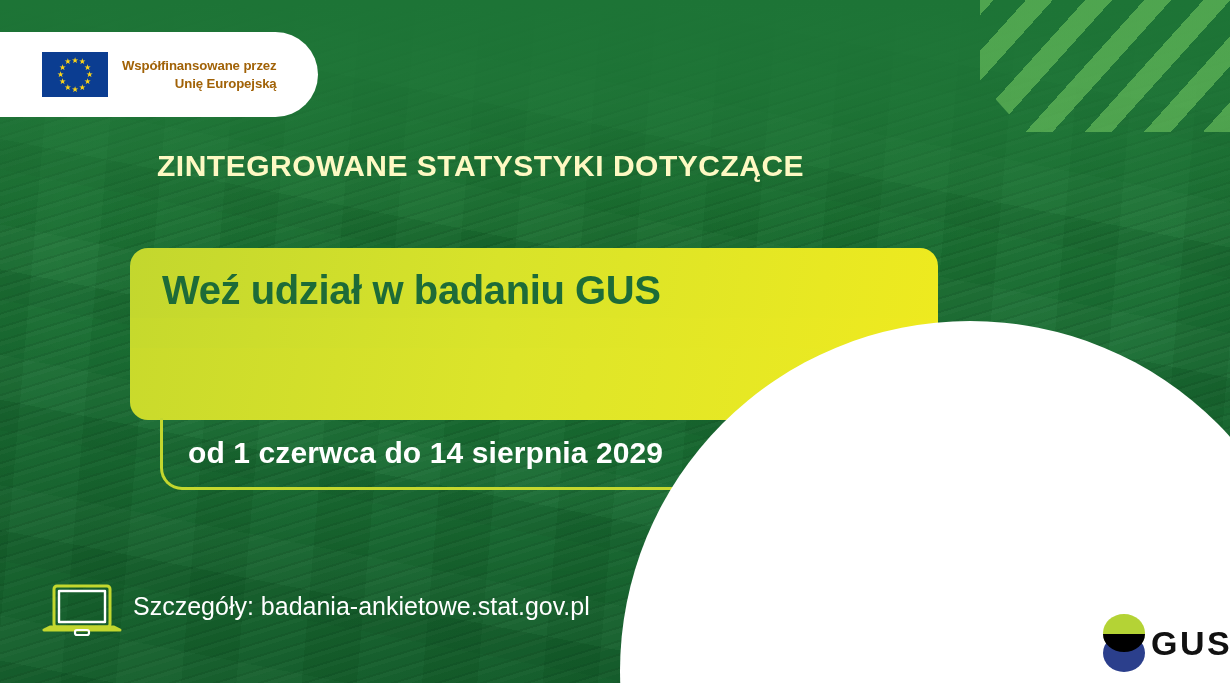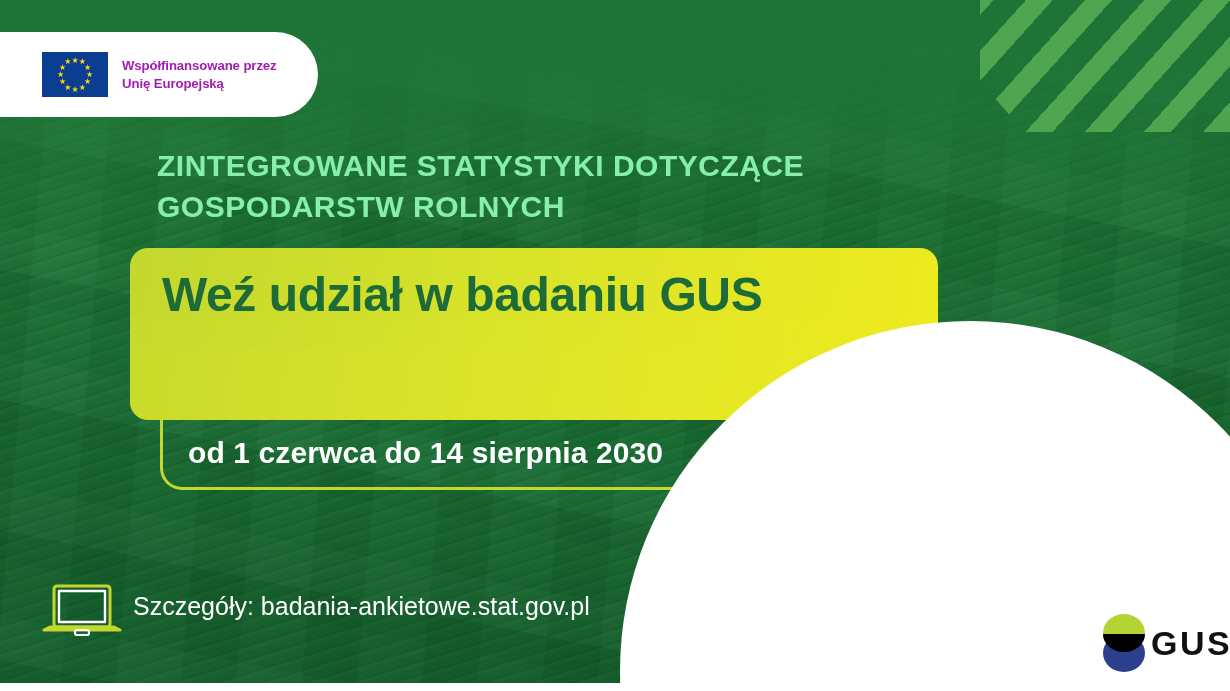--- a/index.html
+++ b/index.html
@@ -37,40 +37,40 @@
         rgba(120,205,100,0) 20px, rgba(120,205,100,0) 44px);
      clip-path:polygon(18% 100%, 0% 62%, 0% 0%, 100% 0%, 100% 100%); }
 
   
   .eu-badge { position:absolute; left:-40px; top:32px; width:358px; height:85px;
      background:#ffffff; border-radius:0 43px 43px 0; display:flex; align-items:center; }
   .eu-inner { display:flex; align-items:center; gap:14px; margin-left:82px; }
   .eu-flag { width:66px; height:45px; background:#0b3d91; position:relative; flex:none; }
   .eu-star { position:absolute; width:7px; height:7px; color:#ffd617; font-size:8px;
      line-height:7px; text-align:center; }
-  .eu-text { color:#a21caf; font-size:13.2px; font-weight:bold; line-height:1.33;
-     letter-spacing:-.1px; white-space:nowrap; }
+  .eu-text { color:#a16207; font-size:13.2px; font-weight:bold; line-height:1.33;
+     letter-spacing:-.1px; white-space:nowrap;text-align:right; }
 
   
   .kicker { position:absolute; left:157px; top:145px; width:800px;
-     color:#86efac; font-size:30px; font-weight:bold; line-height:1.38;
+     color:#fef9c3; font-size:30px; font-weight:bold; line-height:1.38;
      letter-spacing:.5px; text-transform:uppercase; }
 
   
   .yellow-wrap { position:absolute; left:130px; top:248px; width:852px; height:172px; }
   .y-top { position:absolute; left:0; top:0; width:808px; height:96px;
      background:linear-gradient(100deg,#c3d72e 0%, #d8e32a 45%, #eeea1f 100%);
      border-radius:18px 18px 0 0; }
   .y-bot { position:absolute; left:0; top:80px; width:852px; height:92px;
      background:linear-gradient(100deg,#c9da2c 0%, #dde52a 45%, #f0eb1e 100%);
      border-radius:0 18px 18px 18px; }
   .y-fix { position:absolute; left:0; top:70px; width:808px; height:30px;
      background:linear-gradient(100deg,#c6d92d 0%, #dae42a 45%, #efea1f 100%); }
   .headline { position:absolute; left:32px; top:16px; width:800px;
-     color:#1d6b38; font-size:48px; font-weight:bold; line-height:1.31;
+     color:#1d6b38; font-size:40px; font-weight:bold; line-height:1.31;
      letter-spacing:-.4px; white-space:nowrap; }
 
   
   .date-box { position:absolute; left:160px; top:418px; width:620px; height:72px;
      border:3px solid #c3d72e; border-top:none; border-radius:0 0 22px 22px;
      display:flex; align-items:center; }
   .date-text { color:#ffffff; font-size:30px; font-weight:bold; margin-left:25px;
      letter-spacing:.1px; white-space:nowrap; }
   .date-connector { position:absolute; left:762px; top:470px; width:20px; height:20px;
      background:#c3d72e; }
@@ -133,34 +133,33 @@
         </div>
       <div class="eu-text">
         <div>Współfinansowane przez</div>
         <div>Unię Europejską</div>
       </div>
     </div>
   </div>
 
   <div class="kicker">
     <div>ZINTEGROWANE STATYSTYKI DOTYCZĄCE</div>
-    <div>GOSPODARSTW ROLNYCH</div>
   </div>
 
   <div class="yellow-wrap">
     <div class="y-top"></div>
     <div class="y-bot"></div>
     <div class="y-fix"></div>
     <div class="headline">
       <div>Weź udział w badaniu GUS</div>
     </div>
   </div>
 
   <div class="date-box">
-    <div class="date-text">od 1 czerwca  do 14 sierpnia 2030</div>
+    <div class="date-text">od 1 czerwca  do 14 sierpnia 2029</div>
   </div>
   <div class="date-connector"></div>
   <div class="date-line"></div>
 
   <div style="position:absolute;left:800px;top:412px;">
     <svg width="160" height="100" viewBox="0 0 160 100" fill="none" stroke="#c3d72e" stroke-width="3.2" stroke-linecap="round" stroke-linejoin="round">
       <rect x="47" y="14" width="58" height="8" rx="3"></rect>
       <path d="M52 22 L52 52 L103 52 L103 22"></path>
       <path d="M57 28 L98 28 L92 45 L57 45 Z" fill="#ffffff" stroke="#ffffff" stroke-width="2"></path>
       <path d="M105 36 L117 36 L117 30 M117 36 L117 52"></path>

